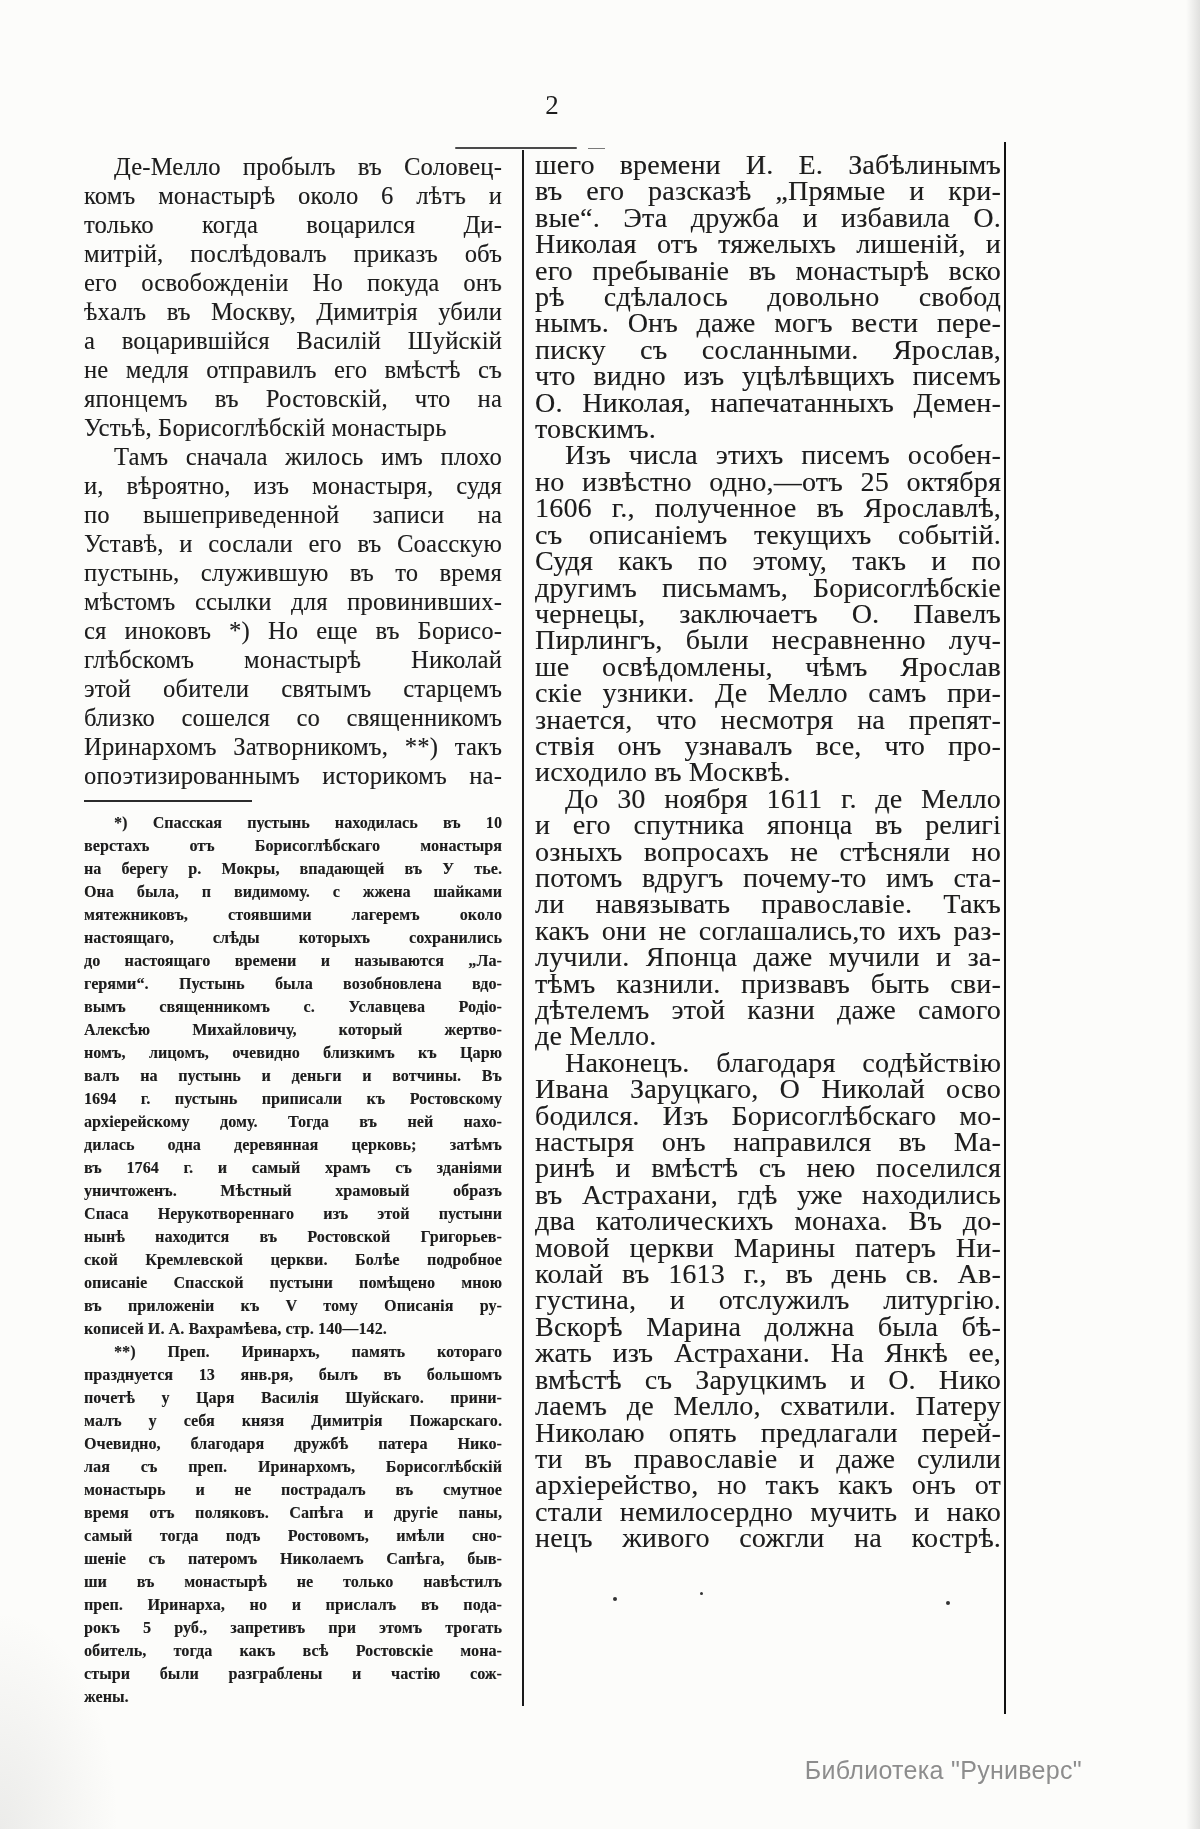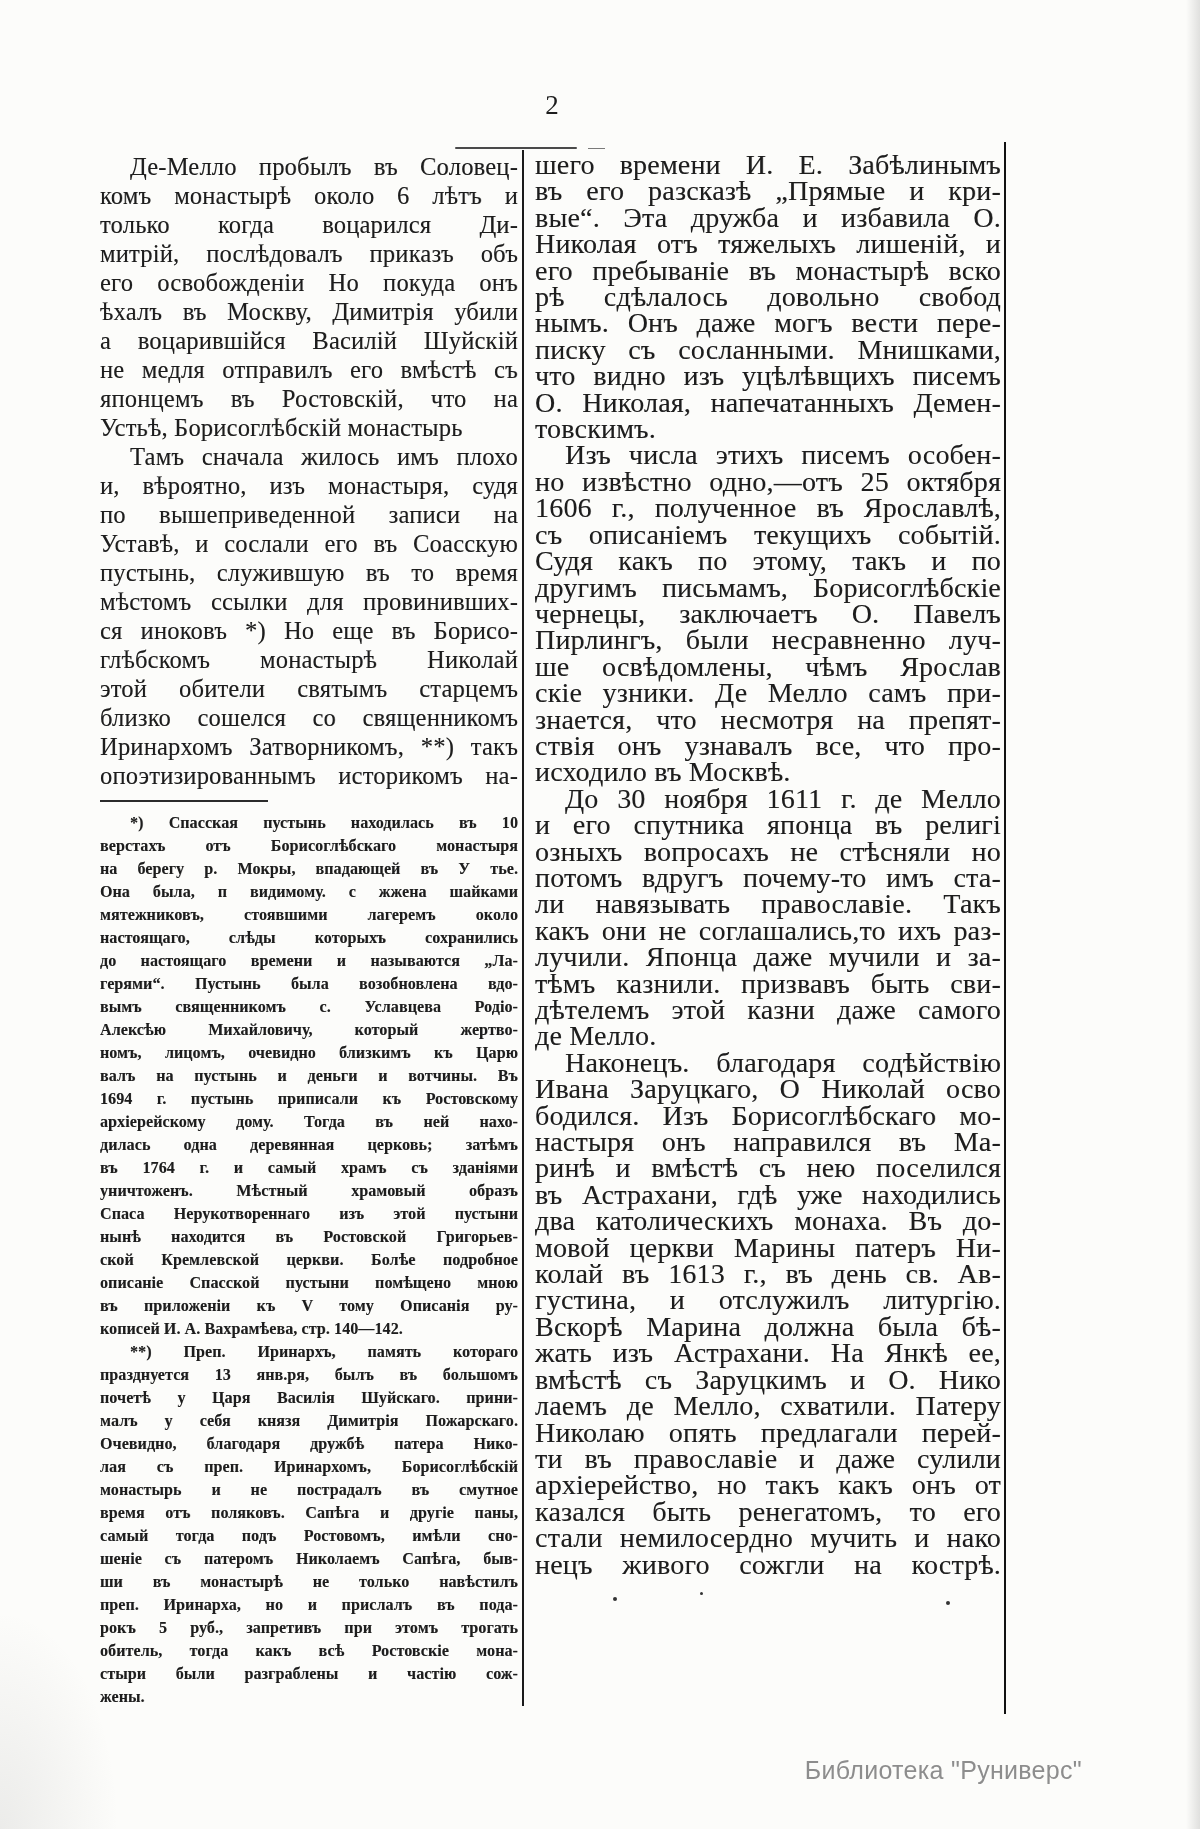--- a/index.html
+++ b/index.html
@@ -21,21 +21,21 @@
     background:radial-gradient(ellipse at 0% 100%, rgba(90,90,90,0.10), rgba(90,90,90,0) 70%);
   }
   .pagehead{
     position:absolute;top:90px;left:100px;width:905px;
     text-align:center;font-size:27px;letter-spacing:1px;
   }
   .headrule{position:absolute;top:147px;left:455px;width:122px;height:2px;background:#4a4a4a;border-radius:1px;}
   .headrule2{position:absolute;top:148px;left:588px;width:17px;height:1px;background:#7a7a7a;}
   .divider{position:absolute;left:522px;top:150px;width:2px;height:1556px;background:#1a1a1a;}
   .rightrule{position:absolute;left:1004px;top:142px;width:2px;height:1572px;background:#111;}
-  .leftcol{position:absolute;left:100px;top:152px;width:418px;}
+  .leftcol{position:absolute;left:84px;top:152px;width:418px;}
   .rightcol{position:absolute;left:535px;top:152px;width:466px;}
   .ln{
     font-size:24.5px;line-height:29px;letter-spacing:0.2px;
     text-shadow:0.3px 0.3px 0 rgba(25,25,25,0.38);
     white-space:normal;
   }
   .rightcol .ln{font-size:28px;line-height:26.4px;}
   .ln.j{text-align:justify;text-align-last:justify;}
   .ln.ind{padding-left:30px;}
   .fnsep{width:168px;height:2px;background:#2b2b2b;margin:10px 0 9px 0;}
@@ -132,21 +132,21 @@
   </div>
 
   <div class="rightcol" id="right-main">
       <div class="ln j">шего времени И. Е. Забѣлинымъ</div>
       <div class="ln j">въ его разсказѣ „Прямые и кри-</div>
       <div class="ln j">вые“. Эта дружба и избавила О.</div>
       <div class="ln j">Николая отъ тяжелыхъ лишеній, и</div>
       <div class="ln j">его пребываніе въ монастырѣ вско</div>
       <div class="ln j">рѣ сдѣлалось довольно свобод</div>
       <div class="ln j">нымъ. Онъ даже могъ вести пере-</div>
-      <div class="ln j">писку съ сосланными. Мнишками,</div>
+      <div class="ln j">писку съ сосланными. Ярослав,</div>
       <div class="ln j">что видно изъ уцѣлѣвщихъ писемъ</div>
       <div class="ln j">О. Николая, напечатанныхъ Демен-</div>
       <div class="ln">товскимъ.</div>
       <div class="ln j ind">Изъ числа этихъ писемъ особен-</div>
       <div class="ln j">но извѣстно одно,—отъ 25 октября</div>
       <div class="ln j">1606 г., полученное въ Ярославлѣ,</div>
       <div class="ln j">съ описаніемъ текущихъ событій.</div>
       <div class="ln j">Судя какъ по этому, такъ и по</div>
       <div class="ln j">другимъ письмамъ, Борисоглѣбскіе</div>
       <div class="ln j">чернецы, заключаетъ О. Павелъ</div>
@@ -176,21 +176,20 @@
       <div class="ln j">мовой церкви Марины патеръ Ни-</div>
       <div class="ln j">колай въ 1613 г., въ день св. Ав-</div>
       <div class="ln j">густина, и отслужилъ литургію.</div>
       <div class="ln j">Вскорѣ Марина должна была бѣ-</div>
       <div class="ln j">жать изъ Астрахани. На Янкѣ ее,</div>
       <div class="ln j">вмѣстѣ съ Заруцкимъ и О. Нико</div>
       <div class="ln j">лаемъ де Мелло, схватили. Патеру</div>
       <div class="ln j">Николаю опять предлагали перей-</div>
       <div class="ln j">ти въ православіе и даже сулили</div>
       <div class="ln j">архіерейство, но такъ какъ онъ от</div>
-      <div class="ln j">казался быть ренегатомъ, то его</div>
       <div class="ln j">стали немилосердно мучить и нако</div>
       <div class="ln j">нецъ живого сожгли на кострѣ.</div>
     </div>
 
   <div class="speck" style="left:613px;top:1597px;width:4px;height:4px;"></div>
   <div class="speck" style="left:700px;top:1592px;width:3px;height:3px;"></div>
   <div class="speck" style="left:946px;top:1601px;width:4px;height:4px;"></div>
 
   <div class="watermark">Библиотека "Руниверс"</div>
 

